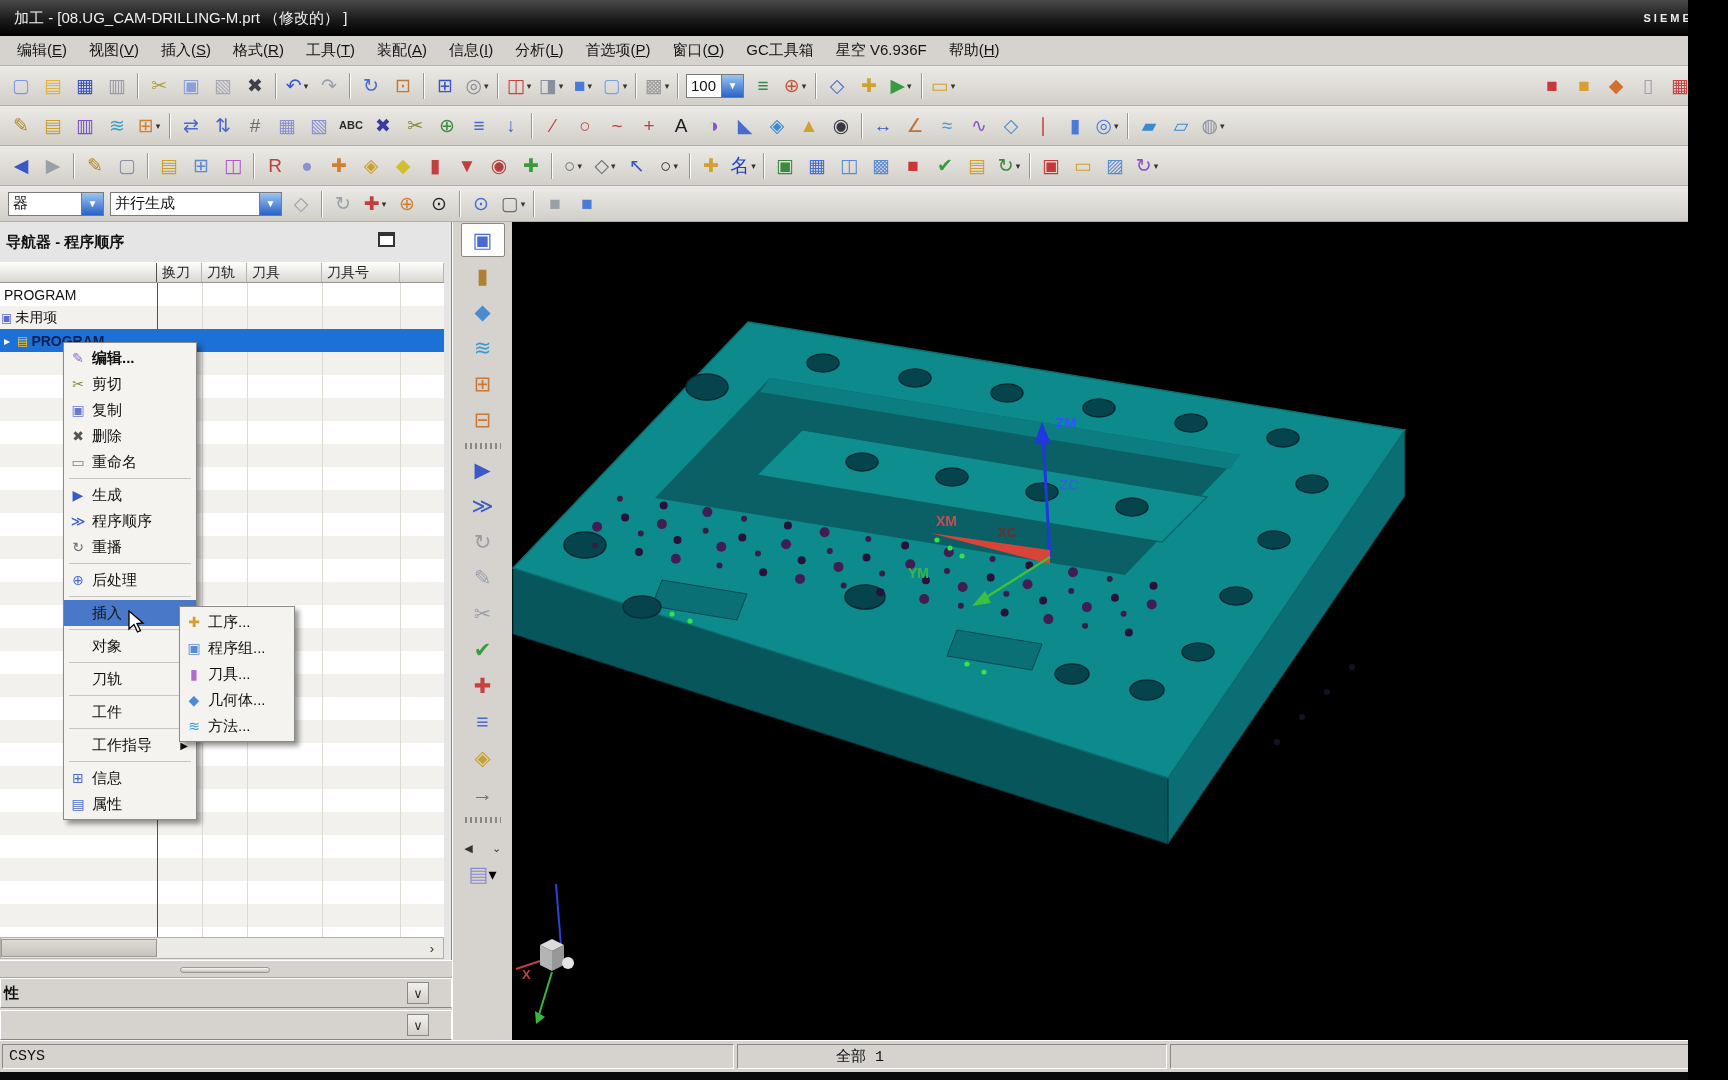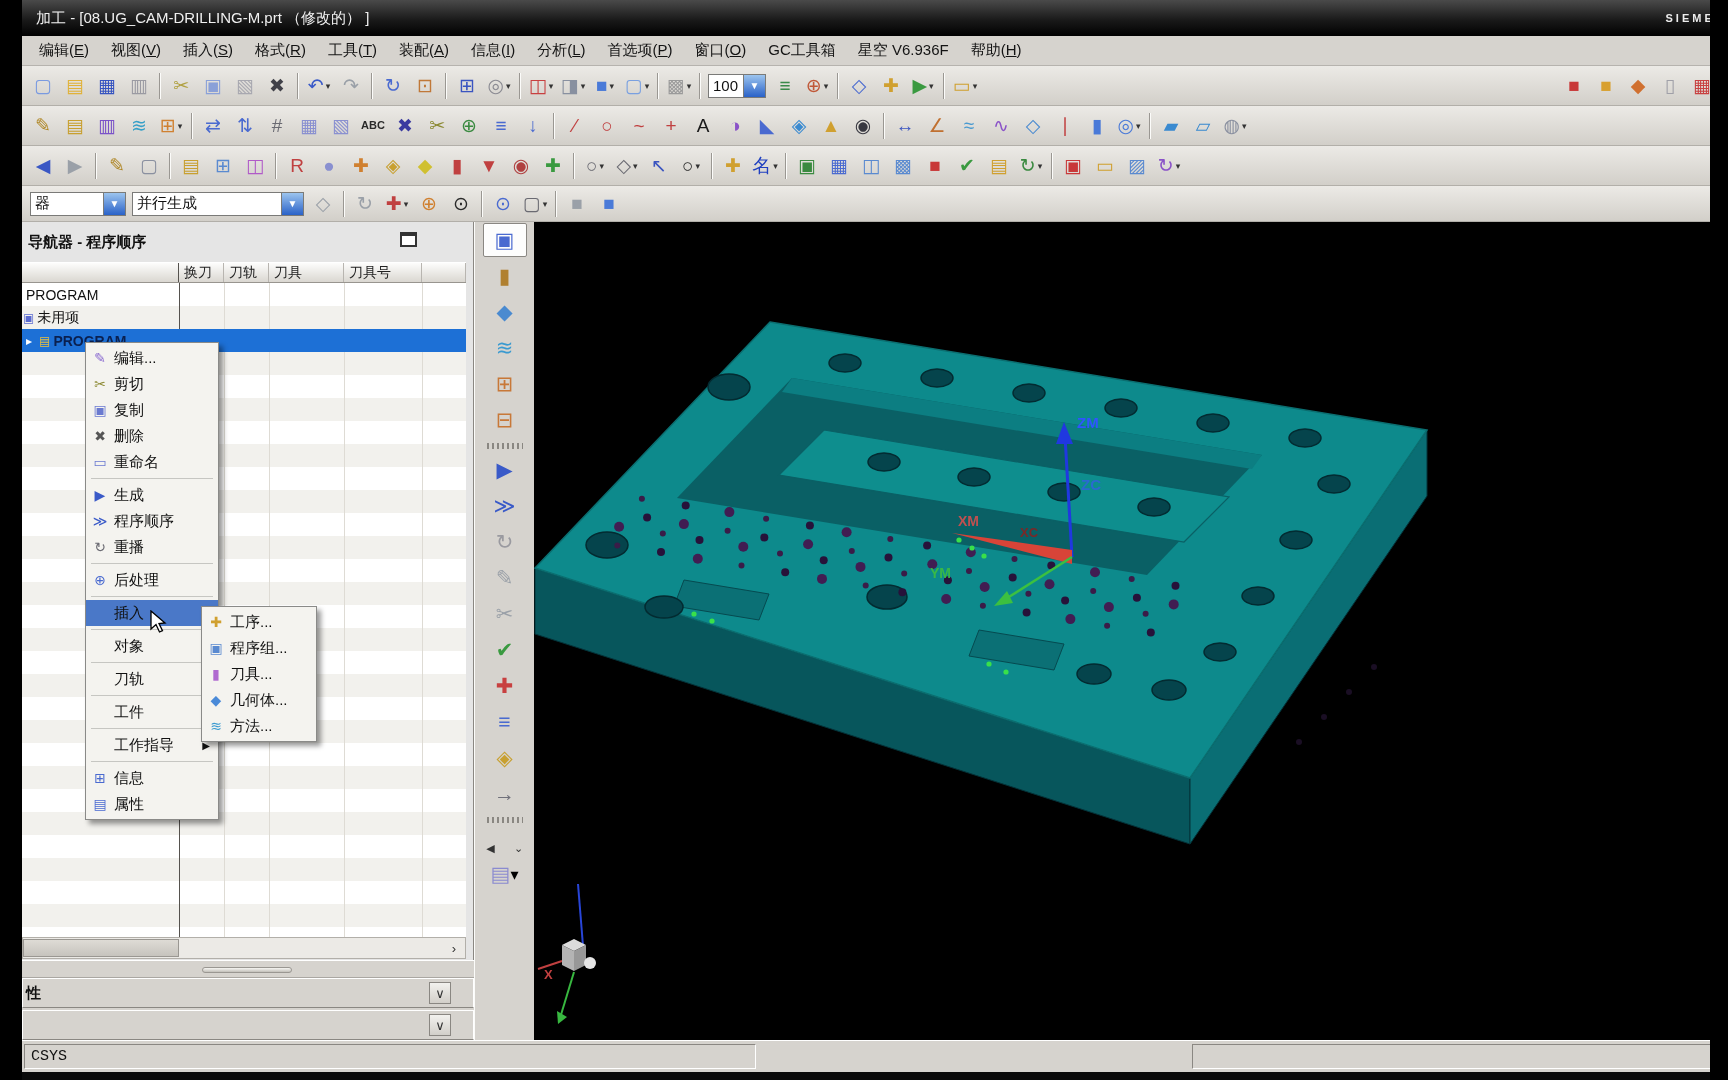--- a/index.html
+++ b/index.html
@@ -1,18 +1,18 @@
 <!DOCTYPE html>
 <html><head>
 <meta charset="utf-8">
 <style>
   * { margin:0; padding:0; box-sizing:border-box; }
   html,body { background:#000; }
   body { font-family:"Liberation Sans","DejaVu Sans",sans-serif; }
-  #app { position:relative; width:1688px; height:1080px; overflow:hidden; background:#d6d3ce;margin-left:22px; }
+  #app { position:relative; width:1688px; height:1080px; overflow:hidden; background:#d6d3ce; }
 
   
   .titlebar { position:absolute; left:0; top:0; width:1728px; height:36px;
     background:linear-gradient(#4a4a4a,#1a1a1a 55%,#000); display:flex; align-items:center;
     color:#f0f0f0; font-size:15px; padding:0 14px; }
   .titlebar .brand { margin-left:auto; font-weight:bold; letter-spacing:3px; font-size:11px; color:#ececec; }
 
   
   .menubar { position:absolute; left:0; top:36px; width:1728px; height:30px;
     background:#d6d3ce; border-bottom:1px solid #b6b3ae; display:flex; align-items:center; padding-left:6px; }
@@ -92,21 +92,21 @@
 
   
   .menu { position:absolute; background:#f4f3ef; border:1px solid #8a8a88;
     box-shadow:4px 4px 5px rgba(0,0,0,.4); padding:2px 0; z-index:50; }
   #ctxmenu { left:63px; top:342px; width:134px; }
   #submenu { left:179px; top:606px; width:116px; }
   .mi { height:26px; display:flex; align-items:center; font-size:15px; color:#111; padding-right:8px; }
   .mi .ic { width:28px; text-align:center; font-size:14px; flex:none; }
   .mi .lbl { white-space:nowrap; }
   .mi .arr { margin-left:auto; font-size:10px; color:#111; }
-  .mi.bold .lbl { font-weight:normal; }
+  .mi.bold .lbl { font-weight:bold; }
   .mi.hl { background:#4a78c8; }
   .msep { height:1px; background:#c6c6c2; margin:3px 5px; }
 
   
   .statusbar { position:absolute; left:0; top:1040px; width:1728px; height:32px; background:#d6d3ce;
     border-top:1px solid #fff;font-family:Liberation Mono, monospace; }
   .scell { position:absolute; top:3px; height:25px; border:1px solid; border-color:#8a8782 #fff #fff #8a8782;
     font-size:15px; color:#111; display:flex; align-items:center; }
   .blackstrip { position:absolute; left:0; top:1072px; width:1728px; height:8px; background:#0a0a0a; }
 
@@ -883,17 +883,20 @@
     </div>
 
 <svg class="cursor" style="left:127px; top:610px;" width="22" height="24" viewBox="0 0 22 24">
   <path d="M2,1 L2,19 L7,14.5 L10.5,22 L13.5,20.6 L10,13.5 L16,13 Z" fill="#fff" stroke="#000" stroke-width="1.3"></path>
 </svg>
 
 <div class="statusbar">
   <div class="scell" style="left:2px; width:732px; padding-left:6px;">
     <span>CSYS</span>
   </div>
+  <div class="scell" style="left:737px; width:430px; padding-left:98px;">
+    <span>全部 1</span>
+  </div>
   <div class="scell" style="left:1170px; width:556px;"></div>
 </div>
 <div class="blackstrip"></div>
 
 </div>
 
 </body></html>

